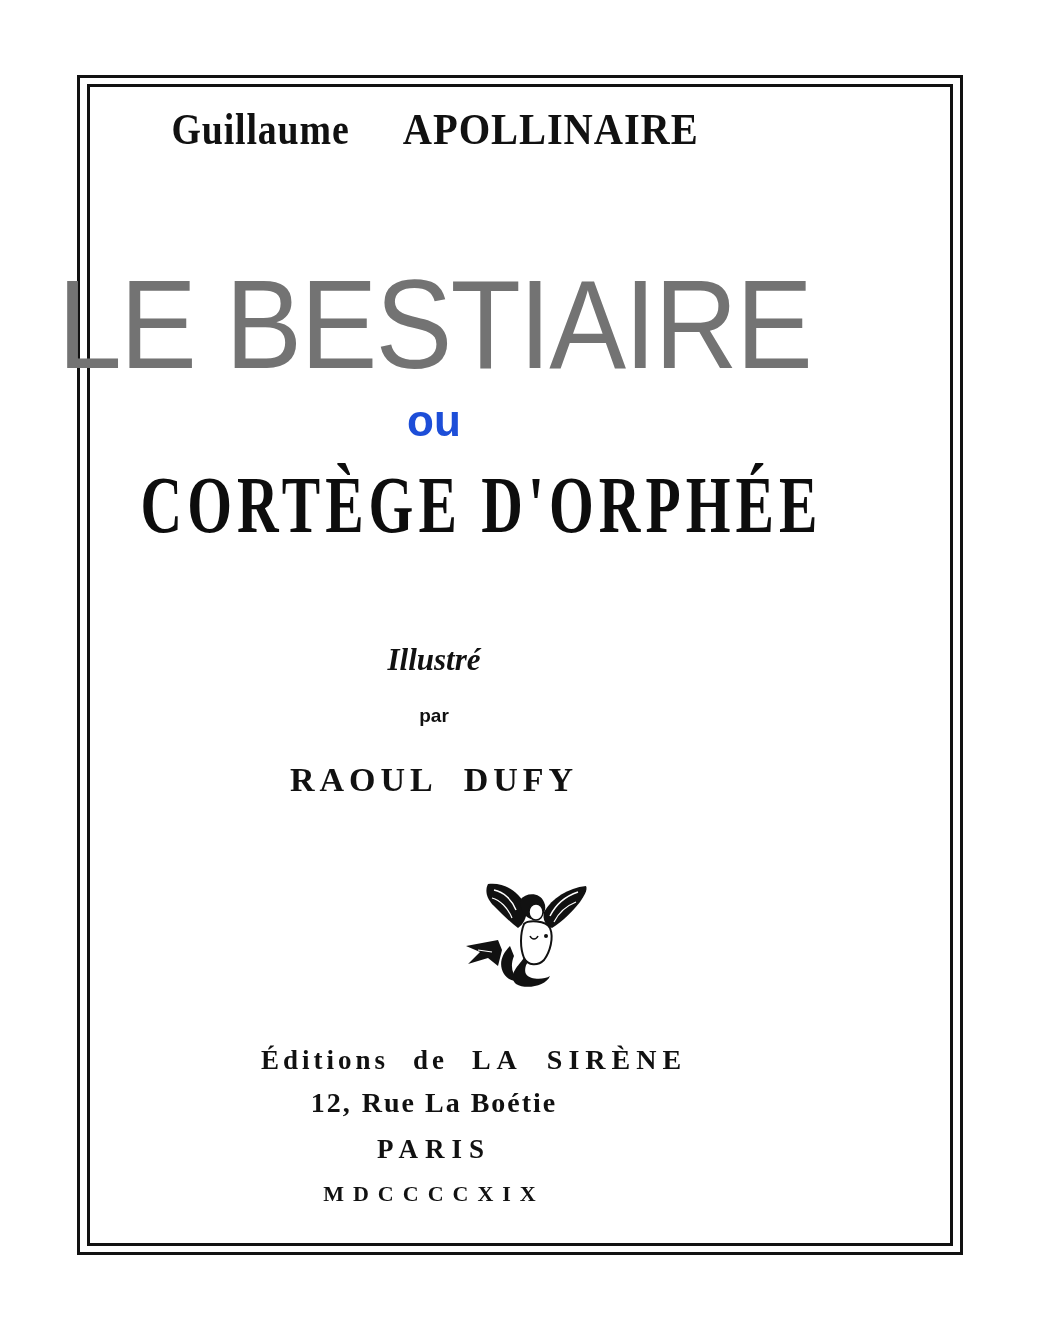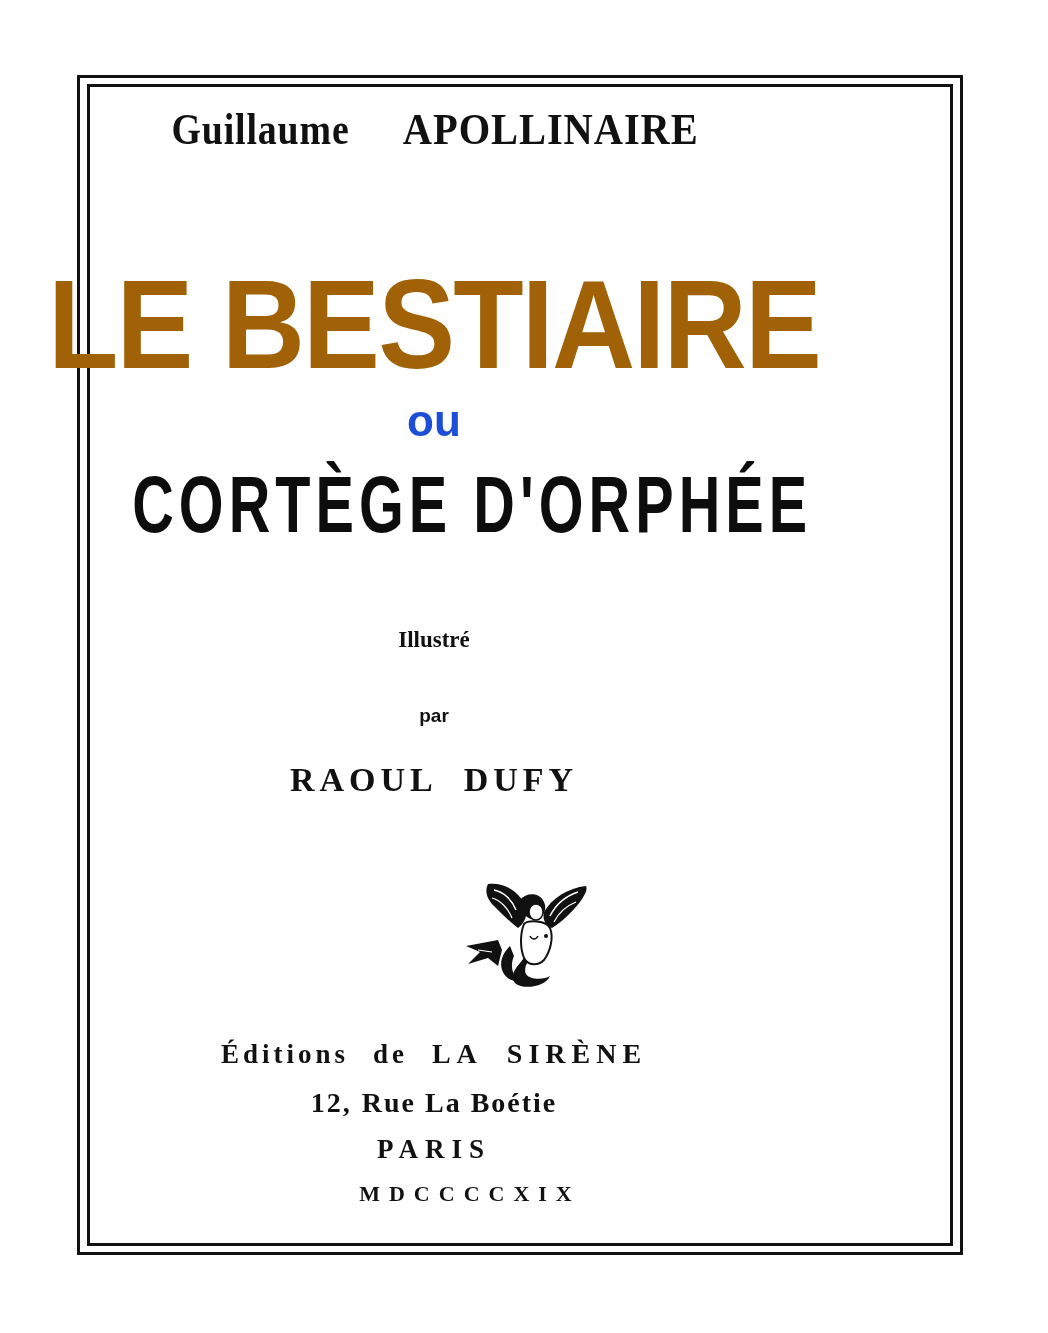--- a/index.html
+++ b/index.html
@@ -54,56 +54,58 @@
       margin-right: 14px;
     }
     .author .last {
       display: inline-block;
       transform: scaleX(0.92);
       letter-spacing: 1px;
     }
     .title {
       top: 262px;
       font-family: "Liberation Sans", sans-serif;
-      font-weight: bold;
+      font-weight: normal;
       font-size: 128px;
       line-height: 124px;
-      color: #a16207;
+      color: #737373;
       letter-spacing: -2px;
     }
     .title span {
       display: inline-block;
       transform: scaleX(0.90) scaleY(0.99);
     }
     .ou {
       top: 397px;
       font-family: "Liberation Sans", sans-serif;
       font-weight: bold;
       font-size: 44px;
       line-height: 48px;
       color: #1d4ed8;
     }
     .subtitle {
       top: 462px;
-      font-family: Liberation Sans, sans-serif;
+      font-family: Liberation Serif, serif;
       font-weight: bold;
       font-size: 80px;
       line-height: 86px;
       color: #0d0d0d;
       letter-spacing: 7px;
+      padding-left: 8px;
     }
     .subtitle span {
       display: inline-block;
       transform: scaleX(0.72);
     }
     .illustre {
-      top: 620px;
-      font-family: "Liberation Serif", serif;
-      font-weight: bold;
-      font-size: 23px;
+      top: 640px;
+      font-family: "Liberation Serif", serif;
+      font-style: italic;
+      font-weight: bold;
+      font-size: 31px;
       line-height: 40px;
     }
     .par {
       top: 704px;
       font-family: Liberation Sans, sans-serif;
       font-weight: bold;
       font-size: 19px;
       line-height: 24px;
     }
     .illustrator {
@@ -121,22 +123,23 @@
       left: 458px;
       top: 876px;
       width: 134px;
       height: 114px;
     }
     .publisher {
       top: 1034px;
       font-family: "Liberation Serif", serif;
       font-weight: bold;
       font-size: 27px;
-      line-height: 40px;
+      line-height: 52px;
       letter-spacing: 4px;
+      margin-left: 40px;
     }
     .publisher .gap { display: inline-block; width: 24px; }
     .publisher .caps { letter-spacing: 6px; font-size: 28px; }
     .address {
       top: 1084px;
       font-family: "Liberation Serif", serif;
       font-weight: bold;
       font-size: 28px;
       line-height: 38px;
       letter-spacing: 2px;
@@ -150,21 +153,20 @@
       line-height: 38px;
       letter-spacing: 7px;
     }
     .year {
       top: 1178px;
       font-family: "Liberation Serif", serif;
       font-weight: bold;
       font-size: 22px;
       line-height: 32px;
       letter-spacing: 9px;
-      margin-left: 36px;
     }
   </style>
 </head>
 <body>
 
 <div class="frame-outer"></div>
 <div class="frame-inner"></div>
 
 <div class="line author">
   <span class="first">Guillaume</span>

